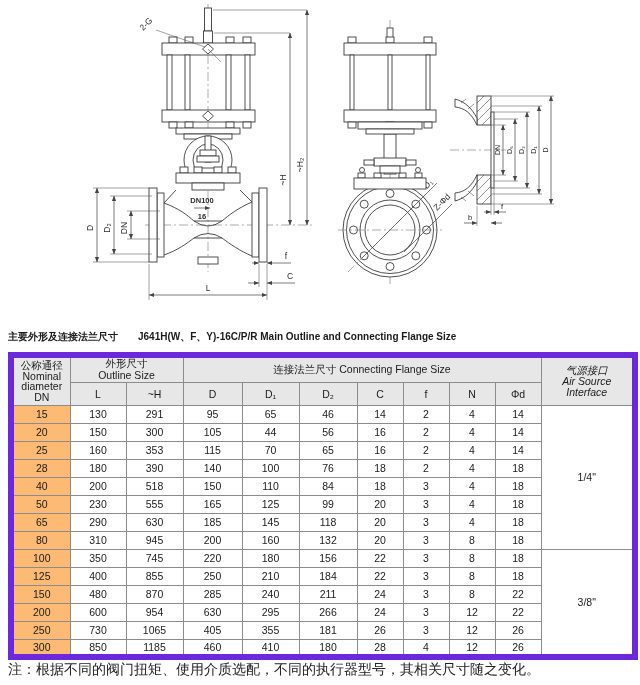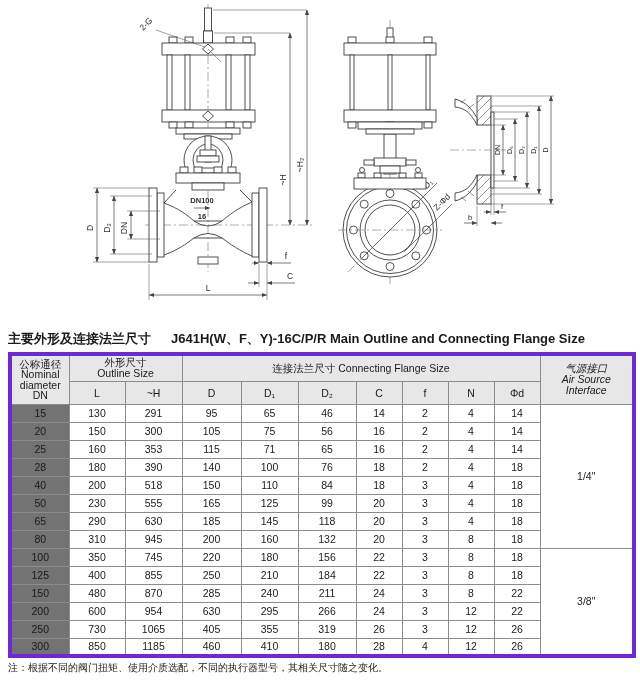--- a/index.html
+++ b/index.html
@@ -10,38 +10,38 @@
   .diagram-area{position:absolute;top:0;left:0;width:640px;height:330px;}
   svg text{fill:#2a2a2a;}
   .ol{stroke:#3c3c3c;stroke-width:0.9;fill:#fff;}
   .oln{stroke:#3c3c3c;stroke-width:0.9;fill:none;}
   .thin{stroke:#555;stroke-width:0.55;fill:none;}
   .cl{stroke:#777;stroke-width:0.6;fill:none;stroke-dasharray:9 3 2 3;}
   .dim{stroke:#444;stroke-width:0.7;fill:none;}
   .hat{stroke:#3c3c3c;stroke-width:0.55;fill:none;}
   .dimtxt{font-size:8.5px;}
   .marktxt{font-size:7.5px;font-weight:bold;}
-  .title-row{position:absolute;top:330px;left:8px;width:628px;font-weight:bold;font-size:13px;white-space:nowrap;}
+  .title-row{position:absolute;top:330px;left:8px;width:628px;font-weight:bold;font-size:10px;white-space:nowrap;}
   .title-row .en{margin-left:20px;}
   table.dims{
     position:absolute;top:352px;left:8px;width:624px;table-layout:fixed;
-    border-collapse:collapse;border:4px solid #6d28d9;
+    border-collapse:collapse;border:6px solid #6d28d9;
   }
   table.dims th,table.dims td{
     border:1px solid #8c8c8c;text-align:center;vertical-align:middle;
     padding:0;font-weight:normal;font-size:10.5px;color:#1a1a1a;
   }
   table.dims thead th{background:#e7e7e7;}
-  table.dims tbody td.dn-col{background:#737373;}
+  table.dims tbody td.dn-col{background:#fdba74;}
   tr.hr1{height:27px;} tr.hr2{height:23px;}
   table.dims tbody tr{height:18px;}
   .dn-head{font-size:9px;line-height:10.5px;}
   .grp{font-size:10px;line-height:11.5px;}
   .air-head{font-size:9.5px;line-height:11px;font-style:italic;}
-  .note{position:absolute;top:661px;left:8px;width:620px;font-size:10px;color:#222;}
+  .note{position:absolute;top:661px;left:8px;width:620px;font-size:14px;color:#222;}
 </style>
 </head>
 <body>
 
 <div class="diagram-area">
 <svg width="640" height="330" viewBox="0 0 640 330">
   <defs>
     <marker id="ar" viewBox="0 0 10 10" refX="9.5" refY="5" markerWidth="8" markerHeight="8" orient="auto-start-reverse">
       <path d="M0,1 L10,5 L0,9 z" fill="#444"></path>
     </marker>
@@ -316,33 +316,33 @@
         <td>2</td>
         <td>4</td>
         <td>14</td>
         <td rowspan="8">1/4"</td>
       </tr>
       <tr>
         <td class="dn-col">20</td>
         <td>150</td>
         <td>300</td>
         <td>105</td>
-        <td>75</td>
+        <td>44</td>
         <td>56</td>
         <td>16</td>
         <td>2</td>
         <td>4</td>
         <td>14</td>
       </tr>
       <tr>
         <td class="dn-col">25</td>
         <td>160</td>
         <td>353</td>
         <td>115</td>
-        <td>71</td>
+        <td>70</td>
         <td>65</td>
         <td>16</td>
         <td>2</td>
         <td>4</td>
         <td>14</td>
       </tr>
       <tr>
         <td class="dn-col">28</td>
         <td>180</td>
         <td>390</td>
@@ -450,21 +450,21 @@
         <td>3</td>
         <td>12</td>
         <td>22</td>
       </tr>
       <tr>
         <td class="dn-col">250</td>
         <td>730</td>
         <td>1065</td>
         <td>405</td>
         <td>355</td>
-        <td>319</td>
+        <td>181</td>
         <td>26</td>
         <td>3</td>
         <td>12</td>
         <td>26</td>
       </tr>
       <tr>
         <td class="dn-col">300</td>
         <td>850</td>
         <td>1185</td>
         <td>460</td>

